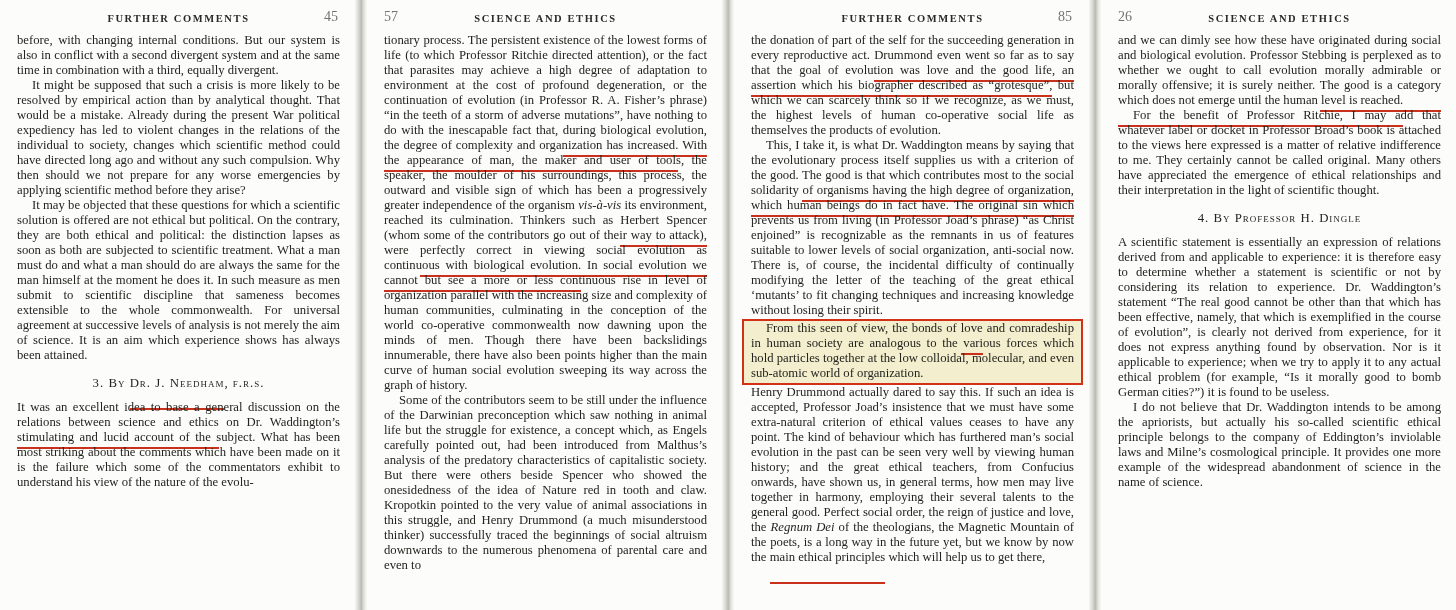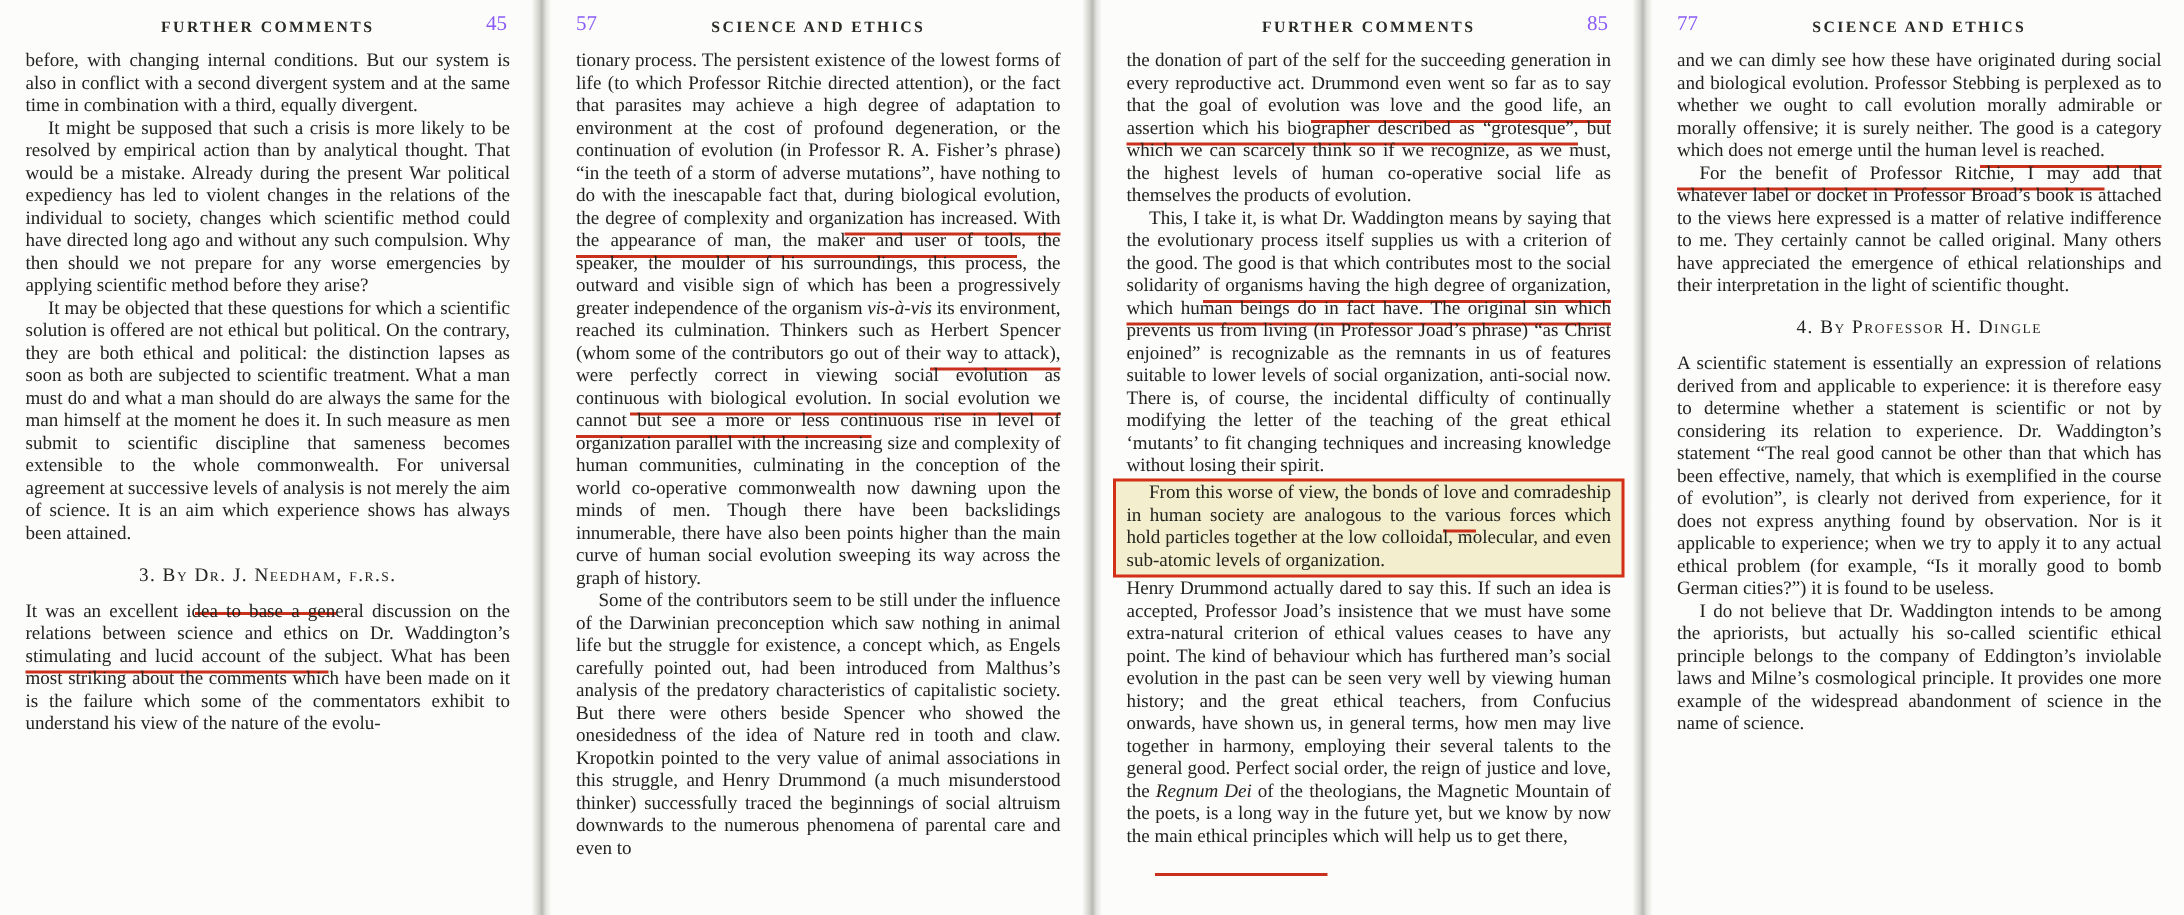--- a/index.html
+++ b/index.html
@@ -24,21 +24,21 @@
   }
   .running-head{
     position:relative;height:17px;margin-bottom:7px;
   }
   .running-head .head-title{
     position:absolute;left:0;right:0;text-align:center;
     font-size:10.5px;font-weight:bold;letter-spacing:1.6px;
     color:#2a2a25;top:2px;
   }
   .running-head .page-num{
-    position:absolute;top:0;font-size:14px;color:#8b5cf6;
+    position:absolute;top:0;font-size:14px;color:#737373;
   }
   .running-head .page-num.right{right:2px;}
   .running-head .page-num.left{left:0;}
   p.para{margin:0;}
   p.para.indent{text-indent:15px;}
   h3.section-heading{
     margin:13px 0 9px 0;
     font-size:12.8px;font-weight:normal;
     font-variant:small-caps;letter-spacing:1px;
     text-align:center;text-indent:0;
@@ -82,28 +82,28 @@
       <p class="para indent"><span>Some of the contributors seem to be still under the influence of the Darwinian preconception which saw nothing in animal life but the struggle for existence, a concept which, as Engels carefully pointed out, had been introduced from Malthus’s analysis of the predatory characteristics of capitalistic society. But there were others beside Spencer who showed the onesidedness of the idea of Nature red in tooth and claw. Kropotkin pointed to the very value of animal associations in this struggle, and Henry Drummond (a much misunderstood thinker) successfully traced the beginnings of social altruism downwards to the numerous phenomena of parental care and even to</span></p>
     </div>
     <div class="gutter"></div>
     <div class="page">
       <div class="running-head">
         <span class="head-title">FURTHER COMMENTS</span>
         <span class="page-num right">85</span>
       </div>
       <p class="para"><span>the donation of part of the self for the succeeding generation in every reproductive act. </span><span class="red-u ">Drummond even went so far as to say that the goal of evolution was love and the good life</span><span>, an assertion which his biographer described as “grotesque”, but which we can scarcely think so if we recognize, as we must, the highest levels of human co-operative social life as themselves the products of evolution.</span></p>
       <p class="para indent"><span>This, I take it, is what Dr. Waddington means by saying that the evolutionary process itself supplies us with a criterion of the good. </span><span class="red-u ">The good is that which contributes most to the social solidarity of organisms having the high degree of organization,</span><span> which human beings do in fact have. The original sin which prevents us from living (in Professor Joad’s phrase) “as Christ enjoined” is recognizable as the remnants in us of features suitable to lower levels of social organization, anti-social now. There is, of course, the incidental difficulty of continually modifying the letter of the teaching of the great ethical ‘mutants’ to fit changing techniques and increasing knowledge without losing their spirit.</span></p>
-      <div class="boxed"><span>From this worse of view, the bonds of </span><span class="red-u ">love</span><span> and comradeship in human society are analogous to the various forces which hold particles together at the low colloidal, molecular, and even sub-atomic levels of organization.</span></div>
+      <div class="boxed"><span>From this seen of view, the bonds of </span><span class="red-u ">love</span><span> and comradeship in human society are analogous to the various forces which hold particles together at the low colloidal, molecular, and even sub-atomic world of organization.</span></div>
       <p class="para"><span>Henry Drummond actually dared to say this. If such an idea is accepted, Professor Joad’s insistence that we must have some extra-natural criterion of ethical values ceases to have any point. The kind of behaviour which has furthered man’s social evolution in the past can be seen very well by viewing human history; and the great ethical teachers, from Confucius onwards, have shown us, in general terms, how men may live together in harmony, employing their several talents to the general good. Perfect social order, the reign of justice and love, the </span><span class="ital">Regnum Dei</span><span> of the theologians, the Magnetic Mountain of the poets, is a long way in the future yet, but we know by now the </span><span class="red-u ">main ethical principles</span><span> which will help us to get there,</span></p>
     </div>
     <div class="gutter"></div>
     <div class="page">
       <div class="running-head">
         <span class="head-title">SCIENCE AND ETHICS</span>
-        <span class="page-num left">77</span>
+        <span class="page-num left">26</span>
       </div>
       <p class="para"><span>and we can dimly see how these have originated during social and biological evolution. Professor Stebbing is perplexed as to whether we ought to call evolution morally admirable or morally offensive; it is surely neither. </span><span class="red-u ">The good is a category which does not emerge until the human level is reached.</span></p>
       <p class="para indent"><span>For the benefit of Professor Ritchie, I may add that whatever label or docket in Professor Broad’s book is attached to the views here expressed is a matter of relative indifference to me. They certainly cannot be called original. Many others have appreciated the emergence of ethical relationships and their interpretation in the light of scientific thought.</span></p>
       <h3 class="section-heading"><span>4. By Professor H. Dingle</span></h3>
       <p class="para"><span>A scientific statement is essentially an expression of relations derived from and applicable to experience: it is therefore easy to determine whether a statement is scientific or not by considering its relation to experience. Dr. Waddington’s statement “The real good cannot be other than that which has been effective, namely, that which is exemplified in the course of evolution”, is clearly not derived from experience, for it does not express anything found by observation. Nor is it applicable to experience; when we try to apply it to any actual ethical problem (for example, “Is it morally good to bomb German cities?”) it is found to be useless.</span></p>
       <p class="para indent"><span>I do not believe that Dr. Waddington intends to be among the apriorists, but actually his so-called scientific ethical principle belongs to the company of Eddington’s inviolable laws and Milne’s cosmological principle. It provides one more example of the widespread abandonment of science in the name of science.</span></p>
     </div>
   </div>
 
 </body></html>

